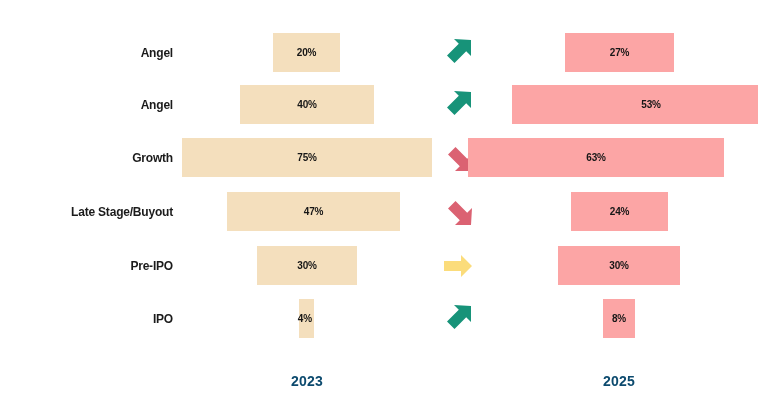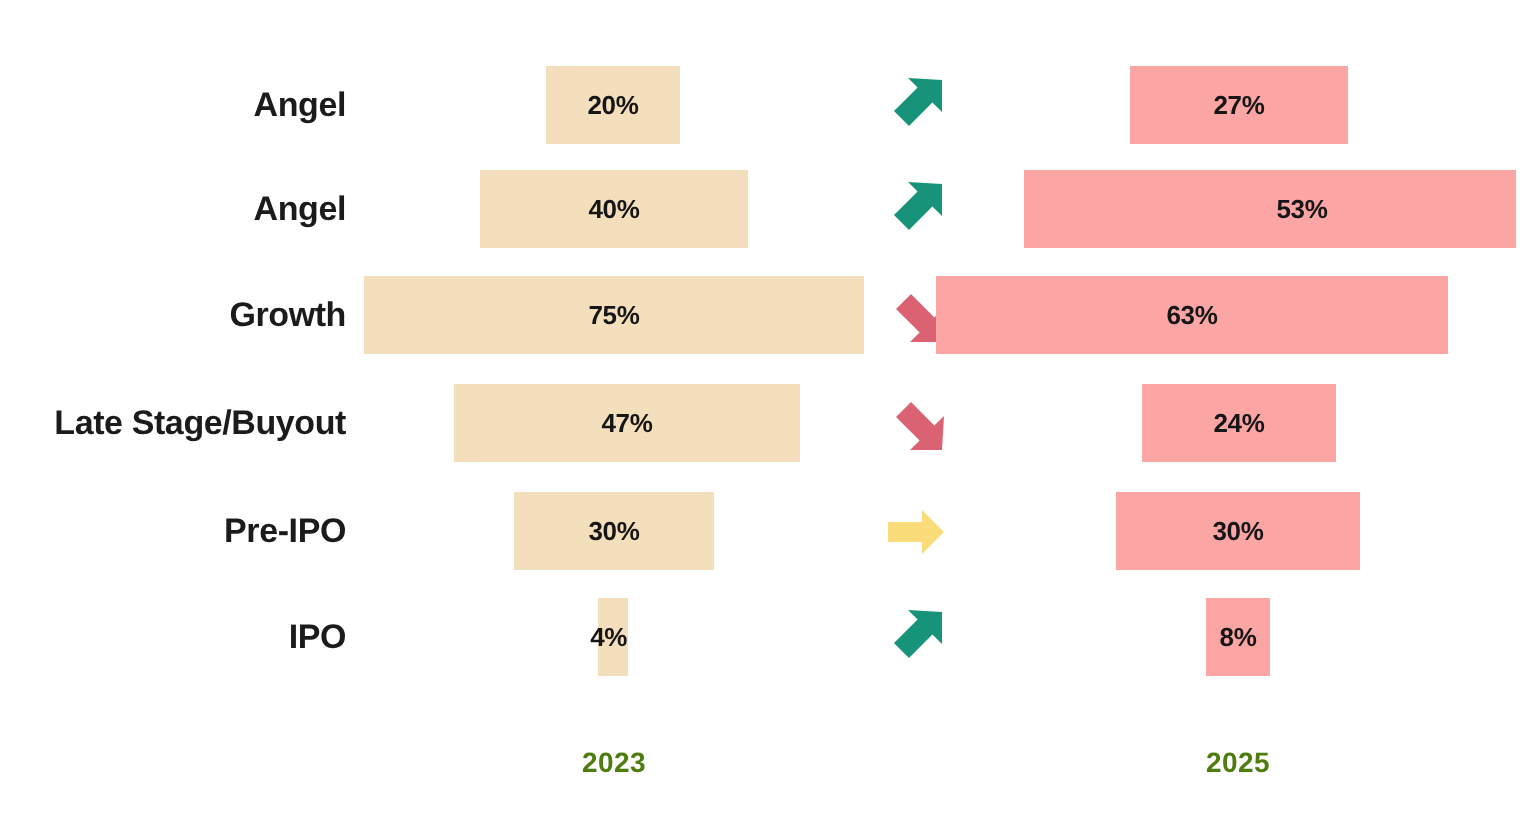--- a/index.html
+++ b/index.html
@@ -34,41 +34,41 @@
   
   .row-label {
     position: absolute;
     left: 0;
     top: 0;
     width: 173px;
     height: 53px;
     display: flex;
     align-items: center;
     justify-content: flex-end;
-    font-size: 17px;
+    font-size: 12px;
     font-weight: bold;
     color: #1b1b1b;
     letter-spacing: -0.2px;
     white-space: nowrap;
   }
 
   
   .bar {
     position: absolute;
     top: 7px;
     height: 39px;
     display: flex;
     align-items: center;
     justify-content: center;
   }
   .bar.left  { background: #f4dfbd; }
   .bar.right { background: #fca5a5; }
 
   .bar-value {
-    font-size: 13px;
+    font-size: 10px;
     font-weight: bold;
     color: #161616;
     white-space: nowrap;
     letter-spacing: -0.2px;
   }
   
   .bar.narrow .bar-value {
     position: absolute;
     left: 50%;
     transform: translateX(-50%);
@@ -93,21 +93,21 @@
   
   .year-caption {
     position: absolute;
     top: 370px;
     height: 22px;
     display: flex;
     align-items: center;
     justify-content: center;
     font-size: 14px;
     font-weight: bold;
-    color: #4d7c0f;
+    color: #0c4a6e;
     letter-spacing: 0.2px;
   }
   #year-left  { left: 227px; width: 160px; }
   #year-right { left: 539px; width: 160px; }
 </style>
 </head>
 <body>
 
 <div id="chart-root">
 

